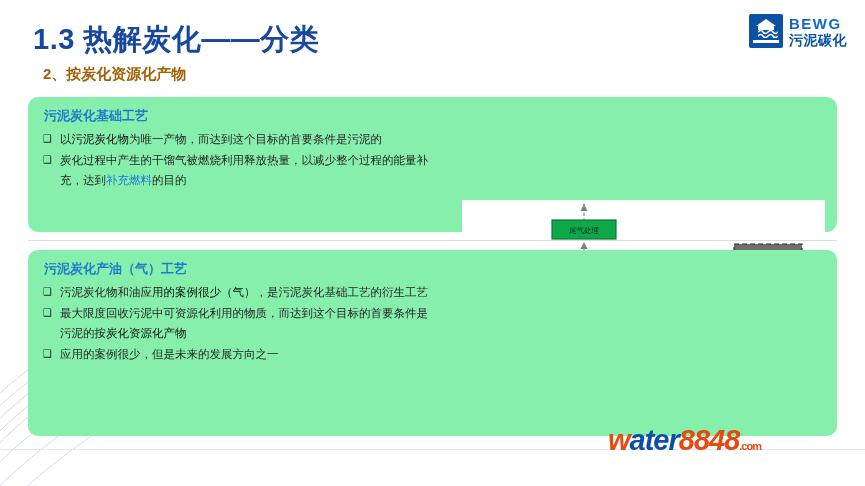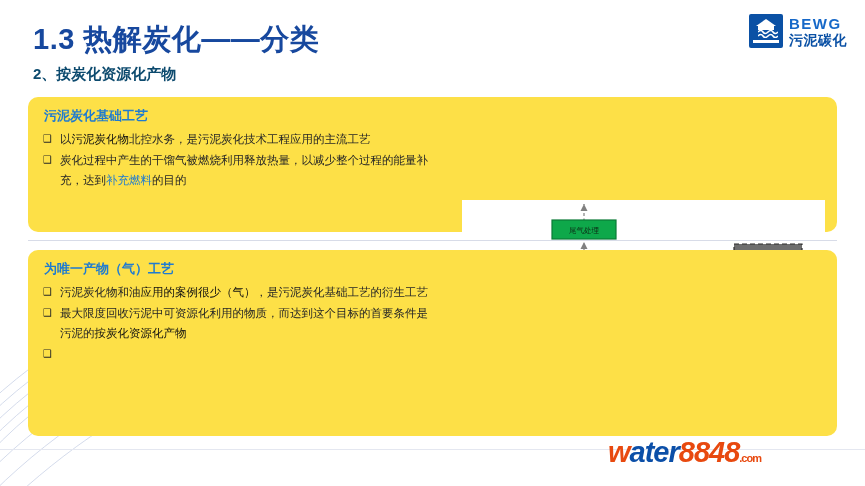--- a/index.html
+++ b/index.html
@@ -15,41 +15,41 @@
   .deco{position:absolute;left:-40px;bottom:-30px;width:260px;height:240px;pointer-events:none;}
   .deco svg{display:block;}
 
   
   .title{
     position:absolute;left:33px;top:20px;
     font-size:29px;font-weight:bold;color:#17489E;
     letter-spacing:.5px;white-space:nowrap;
   }
   .subtitle{
-    position:absolute;left:33px;top:65px;
-    font-size:15px;font-weight:bold;color:#0c4a6e;
+    position:absolute;left:43px;top:65px;
+    font-size:15px;font-weight:bold;color:#a16207;
     white-space:nowrap;
   }
 
   
   .logo{position:absolute;right:18px;top:14px;display:flex;align-items:center;gap:6px;}
   .logo-mark{width:34px;height:34px;background:#0B51A5;border-radius:2px;position:relative;overflow:hidden;}
   .logo-mark .roof{position:absolute;left:50%;top:5px;transform:translateX(-50%);
      width:0;height:0;border-left:10px solid transparent;border-right:10px solid transparent;border-bottom:7px solid #fff;}
   .logo-mark .body{position:absolute;left:50%;top:12px;transform:translateX(-50%);width:16px;height:4px;background:#fff;}
   .logo-mark .base{position:absolute;left:4px;bottom:5px;width:26px;height:3px;background:#fff;}
   .logo-mark .wave{position:absolute;left:9px;bottom:10px;width:20px;height:9px;}
   .logo-text{line-height:1;}
   .logo-en{font-size:15px;font-weight:bold;color:#1668C8;letter-spacing:1.5px;}
   .logo-cn{font-size:14px;font-weight:bold;color:#0B51A5;letter-spacing:.5px;margin-top:2px;}
 
   
   .card{
     position:absolute;left:28px;width:809px;
-    background:#fde047;border-radius:10px;
+    background:#86efac;border-radius:10px;
   }
   #card1{top:97px;height:135px;}
   #card2{top:250px;height:186px;}
   .divider{position:absolute;left:28px;width:809px;height:1px;background:#D8DCE8;top:240px;}
 
   .card-inner{position:relative;width:100%;height:100%;}
   .txt-col{position:absolute;left:14px;top:8px;width:390px;}
   .sec-head{font-size:13px;font-weight:bold;color:#1F7BD0;margin:2px 0 4px 2px;}
   ul.bullets{list-style:none;margin:0;padding:0;}
   ul.bullets li{
@@ -67,21 +67,21 @@
 
   
   .footnote{
     position:absolute;left:0;right:0;bottom:10px;text-align:center;
     font-size:9.5px;color:#404040;
   }
   .footline{position:absolute;left:0;right:0;bottom:36px;height:1px;background:#E4E7F0;}
 
   
   .wm{position:absolute;right:22px;bottom:8px;width:235px;height:52px;pointer-events:none;}
-  .wm-top{position:absolute;left:0;top:12px;font-size:29px;font-weight:bold;font-style:italic;letter-spacing:-1px;line-height:1;}
+  .wm-top{position:absolute;left:0;top:0;font-size:29px;font-weight:bold;font-style:italic;letter-spacing:-1px;line-height:1;}
   .wm-w{color:#E8490F;}
   .wm-ater{color:#0B4FA8;}
   .wm-num{color:#E8490F;font-style:italic;}
   .wm-com{color:#E8490F;font-size:11px;font-style:normal;font-weight:bold;}
   .wm-bot{position:absolute;left:6px;top:27px;font-size:22px;font-weight:bold;letter-spacing:7px;line-height:1;}
   .c-blue{color:#0B4FA8;}
   .c-green{color:#0E9B4A;}
 </style>
 </head>
 <body>
@@ -120,21 +120,21 @@
       <div class="logo-en">BEWG</div>
       <div class="logo-cn">污泥碳化</div>
     </div>
   </div>
 
   <div class="card" id="card1">
     <div class="card-inner">
       <div class="txt-col">
         <div class="sec-head">污泥炭化基础工艺</div>
         <ul class="bullets">
-            <li><span class="sq">❑</span><span>以</span><b>污泥炭化物</b><span>北控水务，是污泥炭化技术工程应用的主流工艺</span></li>
+            <li><span class="sq">❑</span><span>以</span><b>污泥炭化物</b><span>为唯一产物，而达到这个目标的首要条件是污泥的</span></li>
             <li><span class="sq">❑</span><span>炭化过程中产生的干馏气被燃烧利用释放热量，以减少整个过程的能量补充，达到</span><span class="hl">补充燃料</span><span>的目的</span></li>
           </ul>
       </div>
       <div class="diagram" id="diag1">
         <svg width="363" height="124" viewBox="0 0 363 124">
           <defs>
             <marker id="ar" markerWidth="7" markerHeight="7" refX="6" refY="3" orient="auto">
               <path d="M0 0 L6 3 L0 6 z" fill="#1a1a1a"></path>
             </marker>
             <marker id="arG" markerWidth="7" markerHeight="7" refX="6" refY="3" orient="auto">
@@ -197,25 +197,25 @@
         </svg>
       </div>
     </div>
   </div>
 
   <div class="divider"></div>
 
   <div class="card" id="card2">
     <div class="card-inner">
       <div class="txt-col">
-        <div class="sec-head">为唯一产物（气）工艺</div>
+        <div class="sec-head">污泥炭化产油（气）工艺</div>
         <ul class="bullets">
             <li><span class="sq">❑</span><span>污泥炭化物和油</span><b>应用的案例很少（气）</b><span>，是污泥炭化基础工艺的衍生工艺</span></li>
             <li><span class="sq">❑</span><span>最大限度回收污泥中可资源化利用的物质，而达到这个目标的首要条件是污泥的</span><b>按炭化资源化产物</b></li>
-            <li><span class="sq">❑</span></li>
+            <li><span class="sq">❑</span><span>应用的案例很少，但是未来的发展方向之一</span></li>
           </ul>
       </div>
 
     </div>
   </div>
 
   <div class="footline"></div>
 
   <div class="wm">
     <div class="wm-top">

